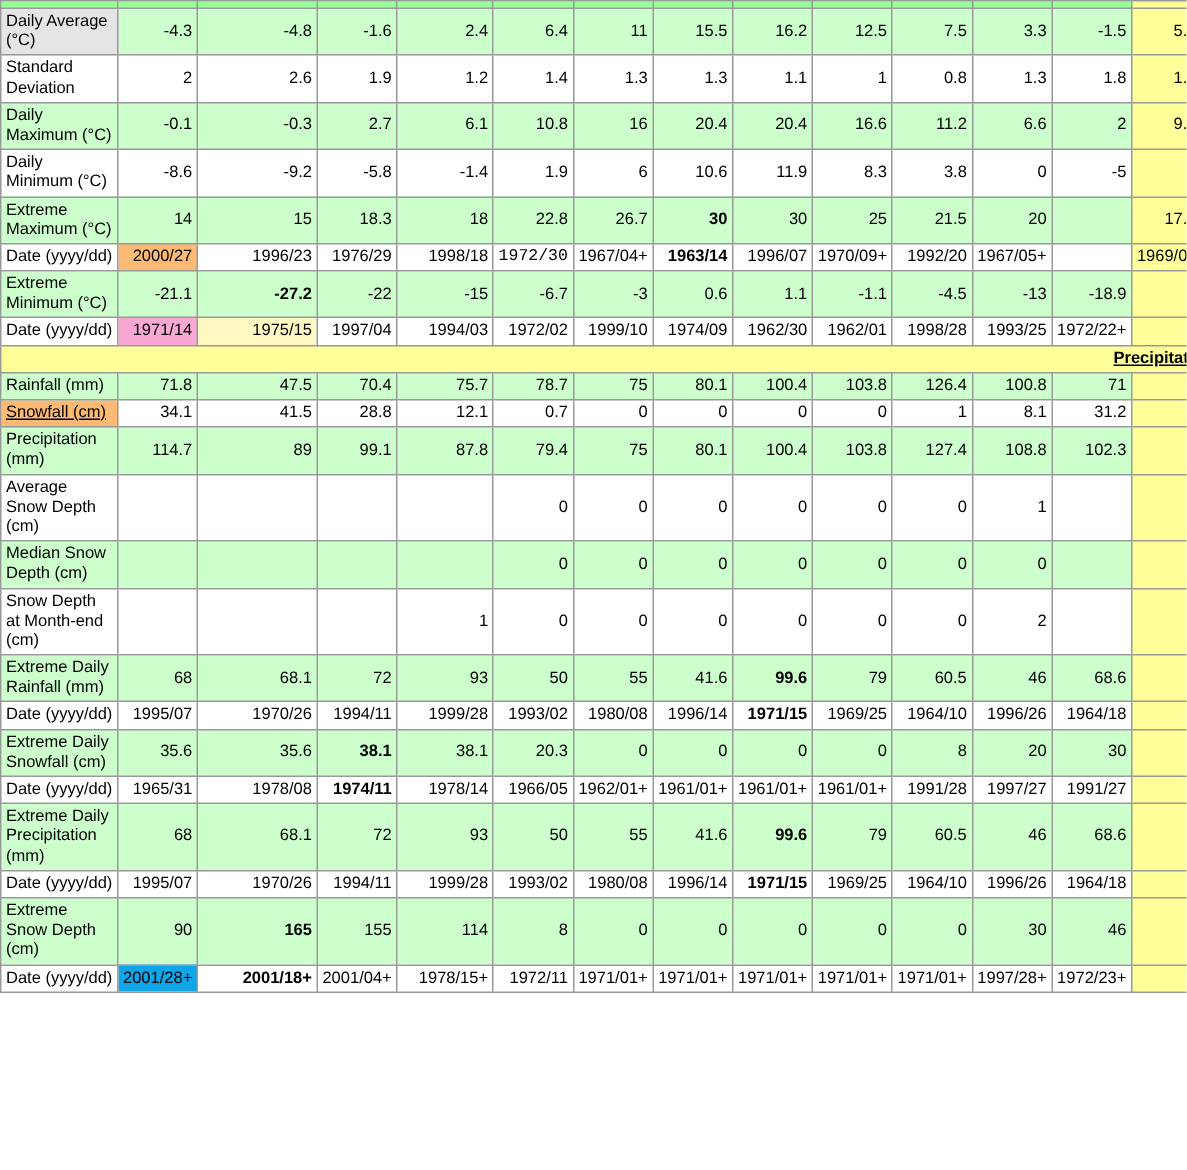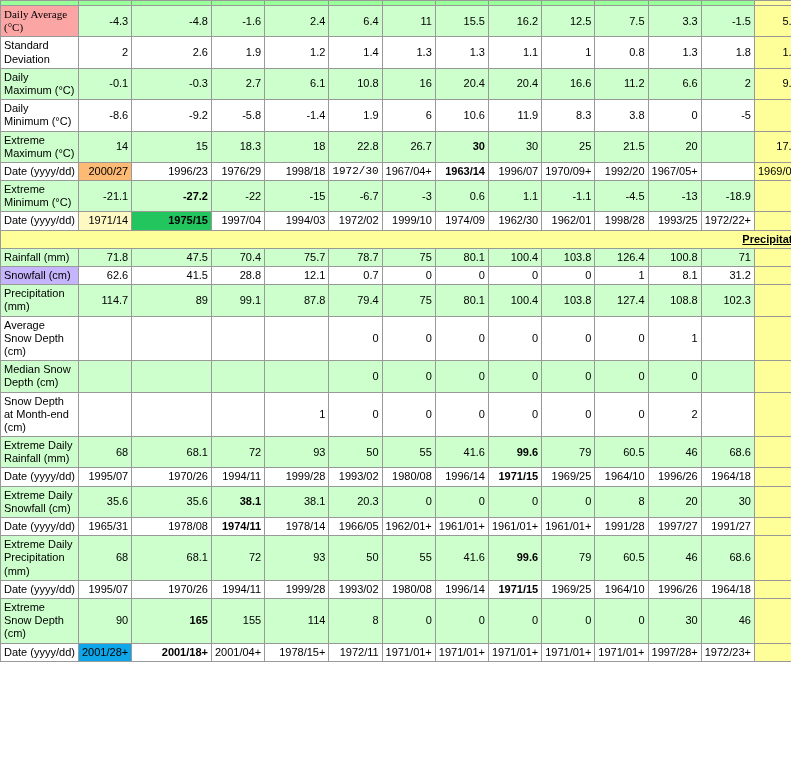--- a/index.html
+++ b/index.html
@@ -54,21 +54,21 @@
       <th></th>
       <th></th>
       <th></th>
       <th></th>
       <th style="background:#ffff99"></th>
       <th style="background:#ffff99"></th>
     </tr>
   </thead>
   <tbody id="table-body">
   <tr>
-        <td class="label-cell" style="background: #fca5a5; font-family: Liberation Serif, serif;">Daily Average (°C)</td>
+        <td class="label-cell" style="background: #e5e5e5;">Daily Average (°C)</td>
         <td style="background: rgb(204, 255, 204);">-4.3</td>
         <td style="background: rgb(204, 255, 204);">-4.8</td>
         <td style="background: rgb(204, 255, 204);">-1.6</td>
         <td style="background: rgb(204, 255, 204);">2.4</td>
         <td style="background: rgb(204, 255, 204);">6.4</td>
         <td style="background: rgb(204, 255, 204);">11</td>
         <td style="background: rgb(204, 255, 204);">15.5</td>
         <td style="background: rgb(204, 255, 204);">16.2</td>
         <td style="background: rgb(204, 255, 204);">12.5</td>
         <td style="background: rgb(204, 255, 204);">7.5</td>
@@ -174,22 +174,22 @@
         <td style="background: rgb(204, 255, 204);">1.1</td>
         <td style="background: rgb(204, 255, 204);">-1.1</td>
         <td style="background: rgb(204, 255, 204);">-4.5</td>
         <td style="background: rgb(204, 255, 204);">-13</td>
         <td style="background: rgb(204, 255, 204);">-18.9</td>
         <td style="background: rgb(255, 255, 153);"></td>
         <td style="background: rgb(255, 255, 153);"></td>
       </tr>
       <tr>
         <td class="label-cell" style="background: rgb(255, 255, 255);">Date (yyyy/dd)</td>
-        <td style="background: #fef9c3; margin-top: 28px;">1971/14</td>
-        <td style="background: #22c55e; font-weight: bold;">1975/15</td>
+        <td style="background: #f9a8d4; margin-top: 28px;">1971/14</td>
+        <td style="background: #fef9c3; font-weight: normal;">1975/15</td>
         <td style="background: rgb(255, 255, 255);">1997/04</td>
         <td style="background: rgb(255, 255, 255);">1994/03</td>
         <td style="background: rgb(255, 255, 255);">1972/02</td>
         <td style="background: rgb(255, 255, 255);">1999/10</td>
         <td style="background: rgb(255, 255, 255);">1974/09</td>
         <td style="background: rgb(255, 255, 255);">1962/30</td>
         <td style="background: rgb(255, 255, 255);">1962/01</td>
         <td style="background: rgb(255, 255, 255);">1998/28</td>
         <td style="background: rgb(255, 255, 255);">1993/25</td>
         <td style="background: rgb(255, 255, 255);">1972/22+</td>
@@ -210,22 +210,22 @@
         <td style="background: rgb(204, 255, 204);">80.1</td>
         <td style="background: rgb(204, 255, 204);">100.4</td>
         <td style="background: rgb(204, 255, 204);">103.8</td>
         <td style="background: rgb(204, 255, 204);">126.4</td>
         <td style="background: rgb(204, 255, 204);">100.8</td>
         <td style="background: rgb(204, 255, 204);">71</td>
         <td style="background: rgb(255, 255, 153);"></td>
         <td style="background: rgb(255, 255, 153);">C</td>
       </tr>
       <tr>
-        <td class="label-cell" style="background: #c4b5fd;">Snowfall (cm)</td>
-        <td style="background: rgb(255, 255, 255);">62.6</td>
+        <td class="label-cell" style="background: #fdba74; text-decoration: underline;">Snowfall (cm)</td>
+        <td style="background: rgb(255, 255, 255);">34.1</td>
         <td style="background: rgb(255, 255, 255);">41.5</td>
         <td style="background: rgb(255, 255, 255);">28.8</td>
         <td style="background: rgb(255, 255, 255);">12.1</td>
         <td style="background: rgb(255, 255, 255);">0.7</td>
         <td style="background: rgb(255, 255, 255);">0</td>
         <td style="background: rgb(255, 255, 255);">0</td>
         <td style="background: rgb(255, 255, 255);">0</td>
         <td style="background: rgb(255, 255, 255);">0</td>
         <td style="background: rgb(255, 255, 255);">1</td>
         <td style="background: rgb(255, 255, 255);">8.1</td>

